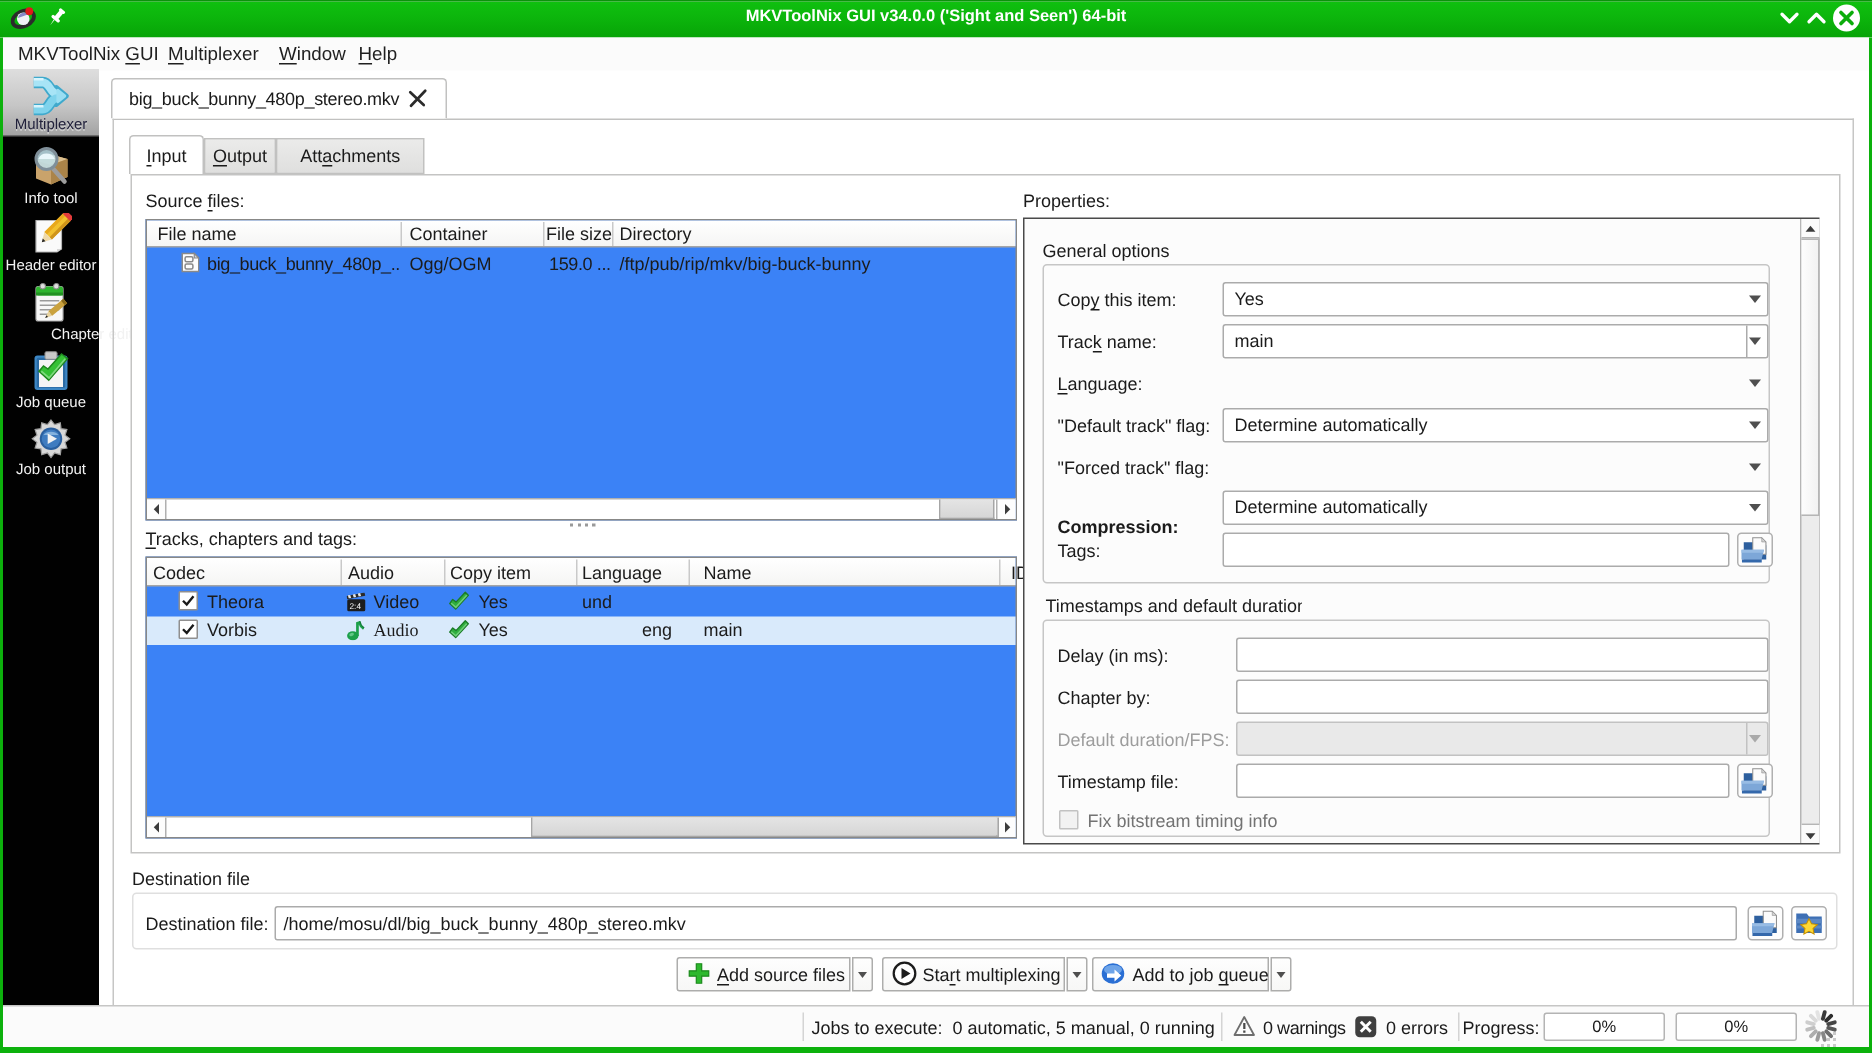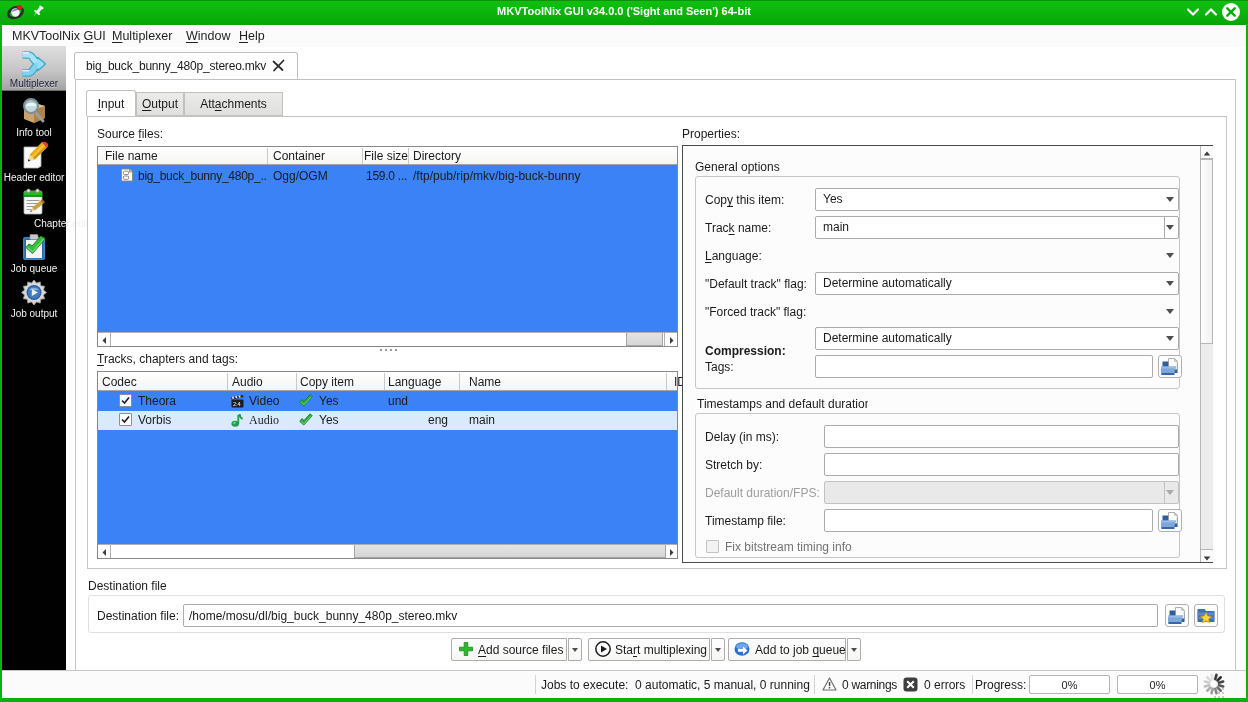--- a/index.html
+++ b/index.html
@@ -325,21 +325,21 @@
       <path d="M2 10.5 h15 l-1.6 6.5 h-13.4 z" fill="#7da7d8"></path>
       <path d="M2 10.5 h15 l-0.5 2 h-14.5 z" fill="#98bce4"></path>
       <path d="M2.3 17 h13.2 v2 h-13.2 z" fill="#3468ab"></path>
     </svg>
   </div>
 
   <div class="abs t12" style="left:14px; top:251px; width:171px; overflow:hidden;">Timestamps and default duration</div>
   <div class="grpbox" style="left:12px; top:267px; width:485px; height:145px;"></div>
   <div class="abs t12" style="left:22px; top:284px;">Delay (in ms):</div>
   <div class="field" style="left:141px; top:279px; width:355px;"></div>
-  <div class="abs t12" style="left:22px; top:312px;">Stretch by:</div>
+  <div class="abs t12" style="left:22px; top:312px;">Chapter by:</div>
   <div class="field" style="left:141px; top:307px; width:355px;"></div>
   <div class="abs t12" style="left:22px; top:340px; color:#9d9d9d;">Default duration/FPS:</div>
   <div class="field" style="left:141px; top:335px; width:355px; background:#e9e9e9; border-color:#c2c2c2;"></div>
   <div class="abs" style="left:481px; top:336px; width:1px; height:21px; background:#c2c2c2;"></div>
   <div class="carrow" style="left:483px; top:344px; border-top-color:#a9a9a9;"></div>
   <div class="abs t12" style="left:22px; top:368px;">Timestamp file:</div>
   <div class="field" style="left:141px; top:363px; width:329px;"></div>
   <div class="iconbtn" style="left:475px; top:363px;">
     <svg width="22" height="21" viewBox="0 0 22 21">
       <path d="M3.5 5.5 h6 l1.5 2 h7.5 v9.5 h-15 z" fill="#2d5f9e"></path>

